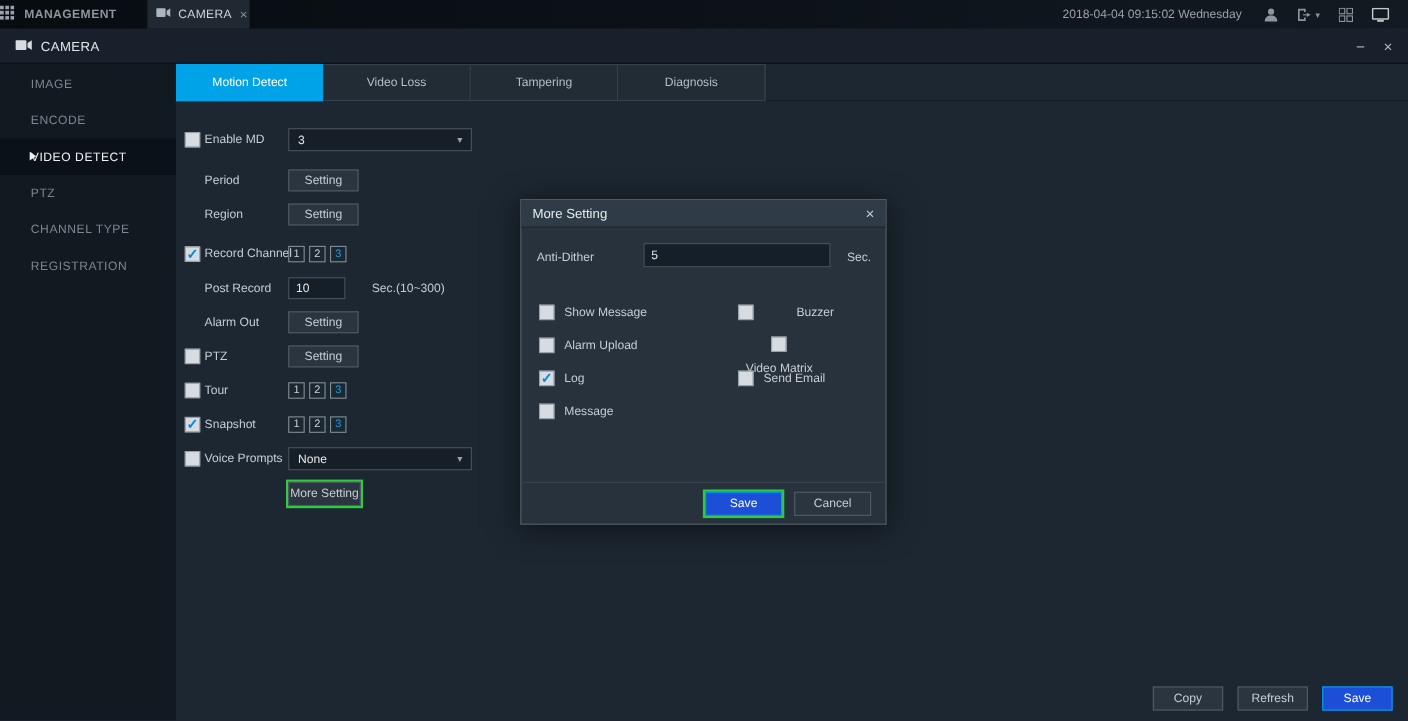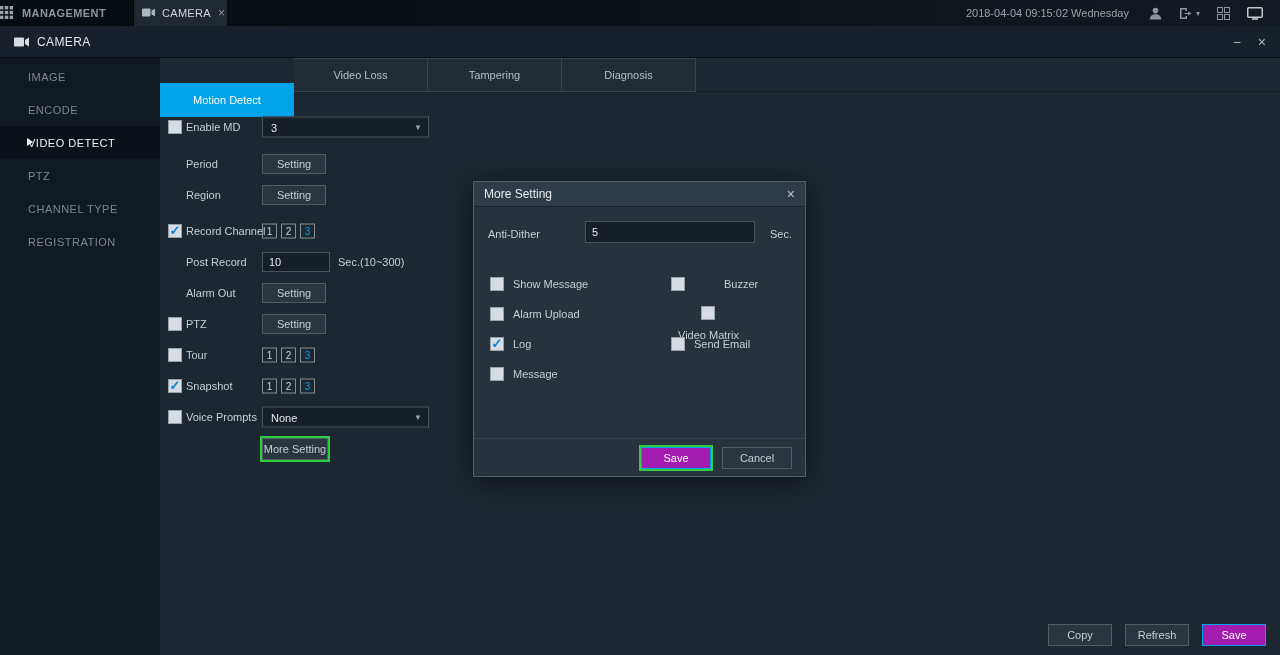--- a/index.html
+++ b/index.html
@@ -37,36 +37,36 @@
   .side-item.active { background:#0a1118; color:#eef1f3; }
   .side-item .arrow { position:absolute; left:27px; top:12px; width:0; height:0;
     border-left:6px solid #eef1f3; border-top:4.5px solid transparent; border-bottom:4.5px solid transparent; }
 
   
   .main { position:absolute; top:58px; left:160px; width:1120px; height:597px; background:#1d2731; z-index:4; }
   .tabs { display:flex; height:34px; border-bottom:1px solid #151d25; }
   .tab { width:134px; height:34px; display:flex; align-items:center; justify-content:center;
     font-size:11px; color:#b6bec5; background:#222c35; border:1px solid #3a444d; border-left:none; cursor:pointer; }
   .tab:first-child { border-left:1px solid #3a444d; }
-  .tab.active { background:#00a2e8; color:#ffffff; border-color:#00a2e8;margin-top:25px; }
+  .tab.active { background:#00a2e8; color:#ffffff; border-color:#00a2e8; }
 
   .form { position:absolute; left:0; top:0; width:470px; height:597px; }
   .row { position:absolute; left:0; width:470px; height:24px; }
   .row .cb { position:absolute; left:8px; top:5px; }
   .row .lbl { position:absolute; left:26px; top:0; line-height:24px; font-size:11px; color:#c6cdd3; white-space:nowrap; }
   .row .ctl { position:absolute; left:102px; top:50%; transform:translateY(-50%); display:flex; align-items:center; }
 
   .cb { width:14px; height:14px; background:#d6dce1; border:1px solid #98a2aa;
     display:inline-flex; align-items:center; justify-content:center; cursor:pointer; flex:none; }
   .cb .check { color:#0c86d8; font-size:13px; font-weight:bold; line-height:1; margin-top:-1px; }
 
   .btn { display:inline-flex; align-items:center; justify-content:center; background:#2b3540;
     border:1px solid #525c65; color:#c6cdd3; font-size:11px; font-family:inherit; cursor:pointer; }
   .btn-sm { width:64px; height:20px; }
-  .btn.primary { background:#a21caf; border-color:#00a2e8; color:#ffffff; }
+  .btn.primary { background:#1d4ed8; border-color:#00a2e8; color:#ffffff; }
   .green-ring { box-shadow:0 0 0 2px #2ecc40; }
 
   .dropdown { width:167px; height:21px; background:#161f28; border:1px solid #4a545d;
     display:flex; align-items:center; padding:0 22px 0 8px; font-size:11px; color:#e4e8eb; position:relative; cursor:pointer; }
   .dropdown .dd-arrow { position:absolute; right:6px; top:50%; transform:translateY(-50%); font-size:8px; color:#9aa3aa; }
 
   .textfield { background:#161f28; border:1px solid #4a545d; color:#e4e8eb; font-size:11px;
     font-family:inherit; padding:0 6px; height:20px; outline:none; }
 
   .chgroup { display:flex; gap:4px; }
@@ -230,21 +230,21 @@
           <span class="chbox">1</span>
           <span class="chbox">2</span>
           <span class="chbox sel">3</span>
         </div>
       </div>
     </div>
 
     <div class="row" style="top:192px;">
       <span class="lbl">Post Record</span>
       <div class="ctl">
-          <input class="textfield" style="width: 68px;" value="10">
+          <input class="textfield" style="width: 52px;" value="10">
         </div>
       <span class="lbl" style="left:178px;">Sec.(10~300)</span>
     </div>
 
     <div class="row" style="top:223px;">
       <span class="lbl">Alarm Out</span>
       <div class="ctl">
           <button class="btn btn-sm">Setting</button>
         </div>
     </div>

